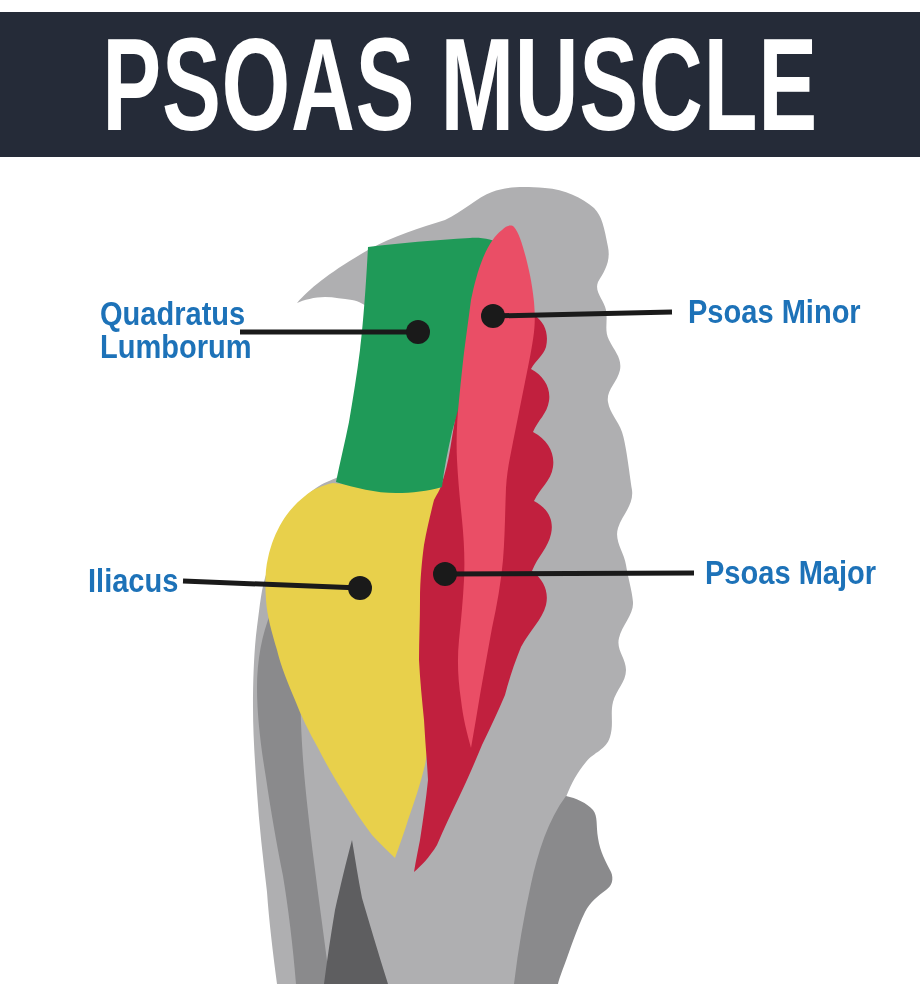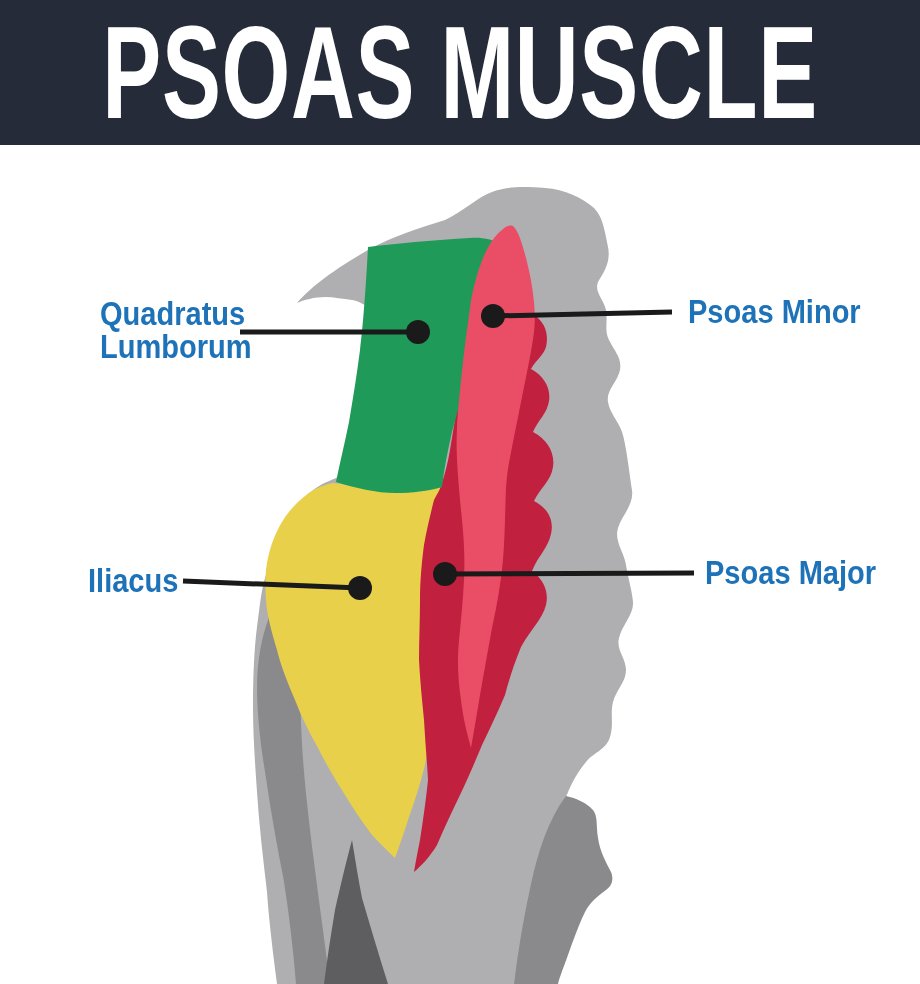--- a/index.html
+++ b/index.html
@@ -6,21 +6,21 @@
   body{
     width:920px;height:984px;
     background:var(--page-bg,#fff);
     font-family:"Liberation Sans",sans-serif;
     overflow:hidden;position:relative;
   }
   .page{position:relative;width:920px;height:984px;}
 
   
   .header{
-    position:absolute;left:0;top:0;width:920px;height:145px;
+    position:absolute;left:0;top:12px;width:920px;height:145px;
     background:var(--header-bg,#252B38);
     display:flex;align-items:center;justify-content:center;
   }
   .header-title{
     color:var(--header-fg,#fff);
     font-size:132px;font-weight:bold;line-height:1;
     letter-spacing:1px;white-space:nowrap;
     transform:scale(0.67,1);transform-origin:center center;
   }
 

